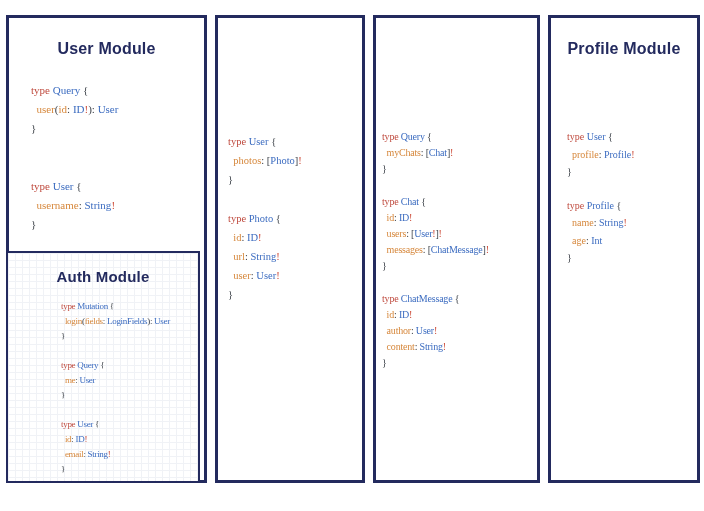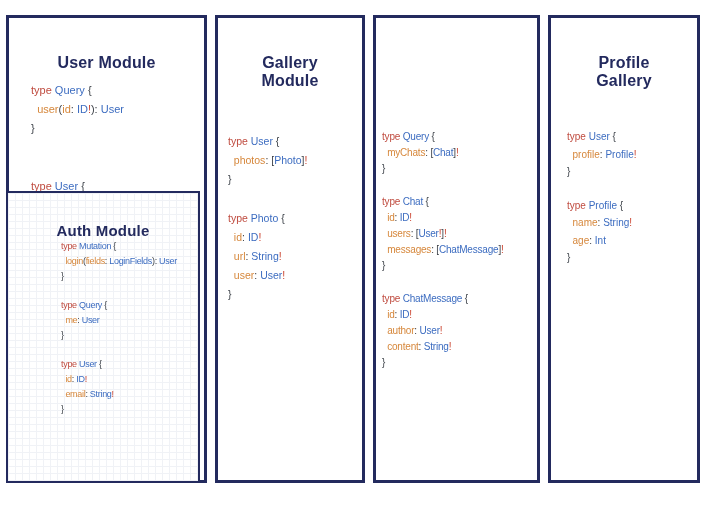--- a/index.html
+++ b/index.html
@@ -9,36 +9,36 @@
   }
   .card{
     position:absolute;box-sizing:border-box;background:#ffffff;
     border:3px solid var(--c-navy,#232a5e);
   }
   .card-user   {left:6px;  top:15px;width:201px;height:468px;}
   .card-gallery{left:215px;top:15px;width:150px;height:468px;}
   .card-chat   {left:373px;top:15px;width:167px;height:468px;}
   .card-profile{left:548px;top:15px;width:152px;height:468px;}
   .card-auth{
-    left:-3px;bottom:-3px;width:194px;height:292px;border-width:2px;z-index:2;
+    left:-3px;bottom:-3px;width:194px;height:232px;border-width:2px;z-index:2;
     background-color:#ffffff;
     background-image:
       linear-gradient(#f0f2f6 1px, transparent 1px),
       linear-gradient(90deg,#f0f2f6 1px, transparent 1px);
     background-size:7px 7px;
   }
   .module-title{
-    margin:16px;padding:20px 4px 0;text-align:center;
+    margin:2px;padding:20px 4px 0;text-align:center;
     font-weight:700;font-size:16px;letter-spacing:0.2px;
     color:var(--c-navy,#232a5e);
   }
   .card-auth .module-title{padding-top:13px;font-size:15px;}
   .code{
     position:absolute;margin:0;white-space:pre;
-    font-family:Liberation Sans, sans-serif;
+    font-family:Liberation Serif, serif;
     color:var(--c-punct,#3d4249);
   }
   .code .line{white-space:pre;}
   .code-user   {left:22px;top:63px; font-size:11px;  line-height:19px;}
   .code-gallery{left:10px;top:114px;font-size:10.5px;line-height:19px;}
   .code-chat   {left:6px; top:111px;font-size:10px;  line-height:16px;letter-spacing:-0.2px;}
   .code-profile{left:16px;top:110px;font-size:10px;  line-height:17.5px;}
   .code-auth   {left:10px;top:46px; font-size:9px;   line-height:15px;letter-spacing:-0.3px;margin-left:43px;}
   .code-user    .block{margin-bottom:39px;}
   .code-gallery .block{margin-bottom:20px;}
@@ -60,26 +60,25 @@
     <h2 class="module-title">User Module</h2>
     <pre class="code code-user"><div class="block"><div class="line"><span class="tok-k">type</span><span class="tok-p"> </span><span class="tok-t">Query</span><span class="tok-p"> {</span></div><div class="line"><span class="tok-p">  </span><span class="tok-f">user</span><span class="tok-p">(</span><span class="tok-f">id</span><span class="tok-p">: </span><span class="tok-t">ID</span><span class="tok-b">!</span><span class="tok-p">): </span><span class="tok-t">User</span></div><div class="line"><span class="tok-p">}</span></div></div><div class="block"><div class="line"><span class="tok-k">type</span><span class="tok-p"> </span><span class="tok-t">User</span><span class="tok-p"> {</span></div><div class="line"><span class="tok-p">  </span><span class="tok-f">username</span><span class="tok-p">: </span><span class="tok-t">String</span><span class="tok-b">!</span></div><div class="line"><span class="tok-p">}</span></div></div></pre>
 
     <section class="card card-auth">
       <h2 class="module-title">Auth Module</h2>
       <pre class="code code-auth"><div class="block"><div class="line"><span class="tok-k">type</span><span class="tok-p"> </span><span class="tok-t">Mutation</span><span class="tok-p"> {</span></div><div class="line"><span class="tok-p">  </span><span class="tok-f">login</span><span class="tok-p">(</span><span class="tok-f">fields</span><span class="tok-p">: </span><span class="tok-t">LoginFields</span><span class="tok-p">): </span><span class="tok-t">User</span></div><div class="line"><span class="tok-p">}</span></div></div><div class="block"><div class="line"><span class="tok-k">type</span><span class="tok-p"> </span><span class="tok-t">Query</span><span class="tok-p"> {</span></div><div class="line"><span class="tok-p">  </span><span class="tok-f">me</span><span class="tok-p">: </span><span class="tok-t">User</span></div><div class="line"><span class="tok-p">}</span></div></div><div class="block"><div class="line"><span class="tok-k">type</span><span class="tok-p"> </span><span class="tok-t">User</span><span class="tok-p"> {</span></div><div class="line"><span class="tok-p">  </span><span class="tok-f">id</span><span class="tok-p">: </span><span class="tok-t">ID</span><span class="tok-b">!</span></div><div class="line"><span class="tok-p">  </span><span class="tok-f">email</span><span class="tok-p">: </span><span class="tok-t">String</span><span class="tok-b">!</span></div><div class="line"><span class="tok-p">}</span></div></div></pre>
     </section>
   </section>
 
   <section class="card card-gallery">
-    <h2 class="module-title">Gallery Module</h2>
     <pre class="code code-gallery"><div class="block"><div class="line"><span class="tok-k">type</span><span class="tok-p"> </span><span class="tok-t">User</span><span class="tok-p"> {</span></div><div class="line"><span class="tok-p">  </span><span class="tok-f">photos</span><span class="tok-p">: [</span><span class="tok-t">Photo</span><span class="tok-p">]</span><span class="tok-b">!</span></div><div class="line"><span class="tok-p">}</span></div></div><div class="block"><div class="line"><span class="tok-k">type</span><span class="tok-p"> </span><span class="tok-t">Photo</span><span class="tok-p"> {</span></div><div class="line"><span class="tok-p">  </span><span class="tok-f">id</span><span class="tok-p">: </span><span class="tok-t">ID</span><span class="tok-b">!</span></div><div class="line"><span class="tok-p">  </span><span class="tok-f">url</span><span class="tok-p">: </span><span class="tok-t">String</span><span class="tok-b">!</span></div><div class="line"><span class="tok-p">  </span><span class="tok-f">user</span><span class="tok-p">: </span><span class="tok-t">User</span><span class="tok-b">!</span></div><div class="line"><span class="tok-p">}</span></div></div></pre>
   </section>
 
   <section class="card card-chat">
     <pre class="code code-chat"><div class="block"><div class="line"><span class="tok-k">type</span><span class="tok-p"> </span><span class="tok-t">Query</span><span class="tok-p"> {</span></div><div class="line"><span class="tok-p">  </span><span class="tok-f">myChats</span><span class="tok-p">: [</span><span class="tok-t">Chat</span><span class="tok-p">]</span><span class="tok-b">!</span></div><div class="line"><span class="tok-p">}</span></div></div><div class="block"><div class="line"><span class="tok-k">type</span><span class="tok-p"> </span><span class="tok-t">Chat</span><span class="tok-p"> {</span></div><div class="line"><span class="tok-p">  </span><span class="tok-f">id</span><span class="tok-p">: </span><span class="tok-t">ID</span><span class="tok-b">!</span></div><div class="line"><span class="tok-p">  </span><span class="tok-f">users</span><span class="tok-p">: [</span><span class="tok-t">User</span><span class="tok-b">!</span><span class="tok-p">]</span><span class="tok-b">!</span></div><div class="line"><span class="tok-p">  </span><span class="tok-f">messages</span><span class="tok-p">: [</span><span class="tok-t">ChatMessage</span><span class="tok-p">]</span><span class="tok-b">!</span></div><div class="line"><span class="tok-p">}</span></div></div><div class="block"><div class="line"><span class="tok-k">type</span><span class="tok-p"> </span><span class="tok-t">ChatMessage</span><span class="tok-p"> {</span></div><div class="line"><span class="tok-p">  </span><span class="tok-f">id</span><span class="tok-p">: </span><span class="tok-t">ID</span><span class="tok-b">!</span></div><div class="line"><span class="tok-p">  </span><span class="tok-f">author</span><span class="tok-p">: </span><span class="tok-t">User</span><span class="tok-b">!</span></div><div class="line"><span class="tok-p">  </span><span class="tok-f">content</span><span class="tok-p">: </span><span class="tok-t">String</span><span class="tok-b">!</span></div><div class="line"><span class="tok-p">}</span></div></div></pre>
   </section>
 
   <section class="card card-profile">
-    <h2 class="module-title">Profile Gallery</h2>
+    <h2 class="module-title">Profile Module</h2>
     <pre class="code code-profile"><div class="block"><div class="line"><span class="tok-k">type</span><span class="tok-p"> </span><span class="tok-t">User</span><span class="tok-p"> {</span></div><div class="line"><span class="tok-p">  </span><span class="tok-f">profile</span><span class="tok-p">: </span><span class="tok-t">Profile</span><span class="tok-b">!</span></div><div class="line"><span class="tok-p">}</span></div></div><div class="block"><div class="line"><span class="tok-k">type</span><span class="tok-p"> </span><span class="tok-t">Profile</span><span class="tok-p"> {</span></div><div class="line"><span class="tok-p">  </span><span class="tok-f">name</span><span class="tok-p">: </span><span class="tok-t">String</span><span class="tok-b">!</span></div><div class="line"><span class="tok-p">  </span><span class="tok-f">age</span><span class="tok-p">: </span><span class="tok-t">Int</span></div><div class="line"><span class="tok-p">}</span></div></div></pre>
   </section>
 
 </div>
 
 </body></html>

